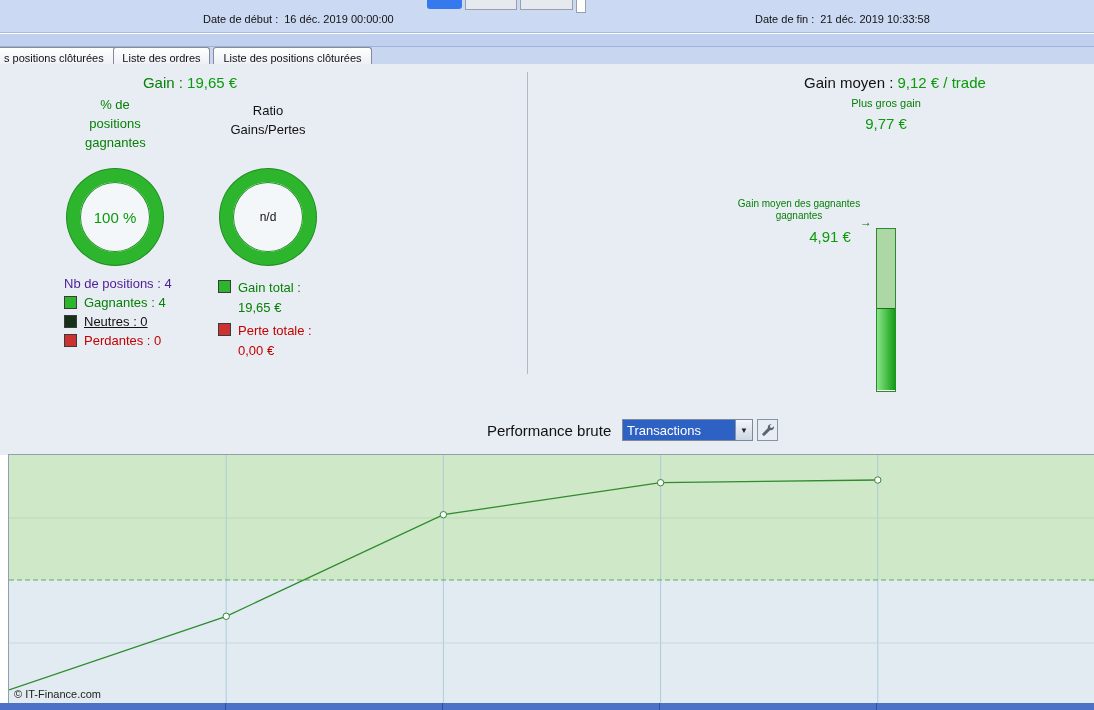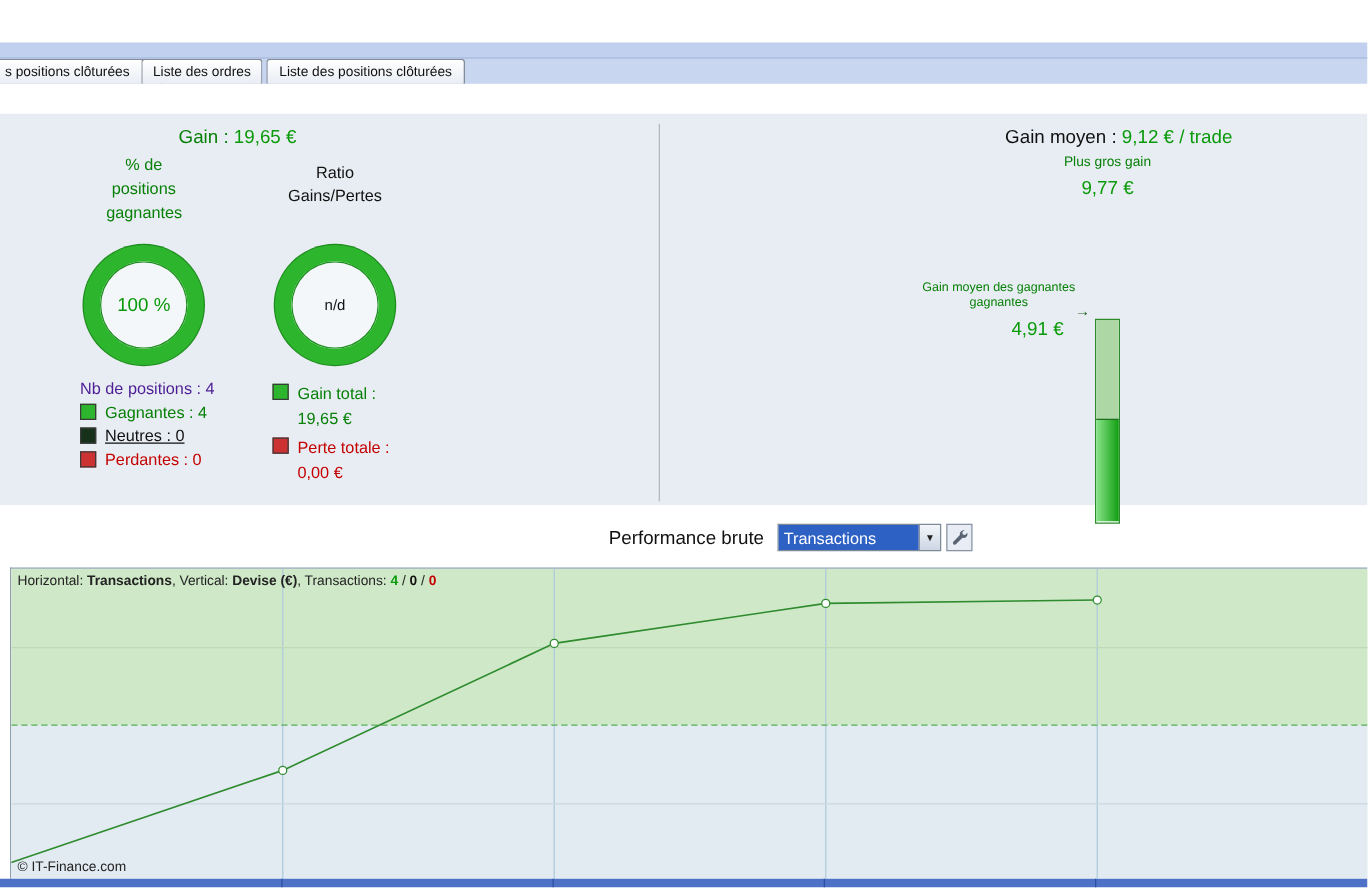--- a/index.html
+++ b/index.html
@@ -15,21 +15,21 @@
   .frag-blue{position:absolute;left:427px;top:0;width:35px;height:9px;background:#3679ef;border-radius:0 0 3px 3px}
   .frag-gray{position:absolute;top:0;height:10px;background:#e6e9ee;border:1px solid #98a0ac;border-top:none}
   .frag-white{position:absolute;left:576px;top:0;width:10px;height:13px;background:#fff;border:1px solid #98a0ac;border-top:none}
 
   
   .tabstrip{position:absolute;left:0;top:47px;width:1094px;height:20px;background:#c9d6f0}
   .tab{position:absolute;top:0;height:20px;background:linear-gradient(#ffffff,#e9edf4);border:1px solid #848c98;border-bottom:none;border-radius:3px 3px 0 0;font-size:11px;color:#111;display:flex;align-items:center;justify-content:center;white-space:nowrap}
   .tab.cut{border-left:none;border-radius:0 3px 0 0;justify-content:flex-start;padding-left:4px}
 
   
-  .stats-panel{position:absolute;left:0;top:91px;width:1094px;height:313px;background:#e8edf3}
+  .stats-panel{position:absolute;left:0;top:64px;width:1094px;height:391px;background:#e8edf3}
   .c-green{color:#078007}
   .c-green-b{color:#0a9a0a}
   .c-red{color:#c40000}
   .c-dark{color:#111}
   .hdr{font-size:15px;white-space:nowrap}
   .center{text-align:center}
   .small{font-size:11px}
   .tiny{font-size:10px}
   .divider{position:absolute;left:527px;top:8px;width:1px;height:302px;background:#b0b8c2}
 
@@ -58,20 +58,32 @@
   .chart-info b{font-weight:bold}
   .chart-copyright{position:absolute;left:5px;bottom:3px;font-size:11px;color:#222}
   .bottom-bar{position:absolute;left:0;top:703px;width:1094px;height:7px;background:#4c71c7}
   .tick{position:absolute;top:0;width:1px;height:7px;background:#2f4f9e}
 </style>
 </head>
 <body>
 
 <div class="page">
 
+  <div class="topbar1">
+    <div class="date-group" style="left:203px">
+      <span class="lbl">Date de début :</span><span>16 déc. 2019 00:00:00</span>
+    </div>
+    <div class="date-group" style="left:755px">
+      <span class="lbl">Date de fin :</span><span>21 déc. 2019 10:33:58</span>
+    </div>
+    <div class="frag-blue"></div>
+    <div class="frag-gray" style="left:465px;width:52px"></div>
+    <div class="frag-gray" style="left:520px;width:53px"></div>
+    <div class="frag-white"></div>
+  </div>
   <div class="topbar2"></div>
 
   <div class="tabstrip">
     <div class="tab cut" style="left:0;width:130px">
       <span>s positions clôturées</span>
     </div>
     <div class="tab" style="left:113px;width:97px">
       <span>Liste des ordres</span>
     </div>
     <div class="tab" style="left:213px;width:159px">
@@ -159,23 +171,20 @@
         <line x1="868.8" y1="0" x2="868.8" y2="248" stroke="#aecbdc" stroke-width="1"></line>
         <line x1="0" y1="63" x2="1086" y2="63" stroke="#bdd9b7" stroke-width="1"></line>
         <line x1="0" y1="188" x2="1086" y2="188" stroke="#c9d7e1" stroke-width="1"></line>
         <line x1="0" y1="125" x2="1086" y2="125" stroke="#58b058" stroke-width="1" stroke-dasharray="5,3"></line>
         <polyline points="0.0,235.0 217.2,161.3 434.4,59.7 651.6,27.7 868.8,25.0" fill="none" stroke="#2e8b2e" stroke-width="1.3"></polyline>
         <circle cx="217.2" cy="161.3" r="3.2" fill="#ffffff" stroke="#2e8b2e" stroke-width="1"></circle>
         <circle cx="434.4" cy="59.7" r="3.2" fill="#ffffff" stroke="#2e8b2e" stroke-width="1"></circle>
         <circle cx="651.6" cy="27.7" r="3.2" fill="#ffffff" stroke="#2e8b2e" stroke-width="1"></circle>
         <circle cx="868.8" cy="25.0" r="3.2" fill="#ffffff" stroke="#2e8b2e" stroke-width="1"></circle>
       </svg>
-    <div class="chart-info">
-      <span>Horizontal: </span><b>Transactions</b><span>, Vertical: </span><b>Devise (€)</b><span>, Transactions: </span><b class="c-green-b">4</b><span> / </span><b class="c-dark">0</b><span> / </span><b class="c-red">0</b>
-    </div>
     <div class="chart-copyright">© IT-Finance.com</div>
   </div>
 
   <div class="bottom-bar">
     <div class="tick" style="left:225px"></div>
     <div class="tick" style="left:442px"></div>
     <div class="tick" style="left:659px"></div>
     <div class="tick" style="left:876px"></div>
   </div>
 

